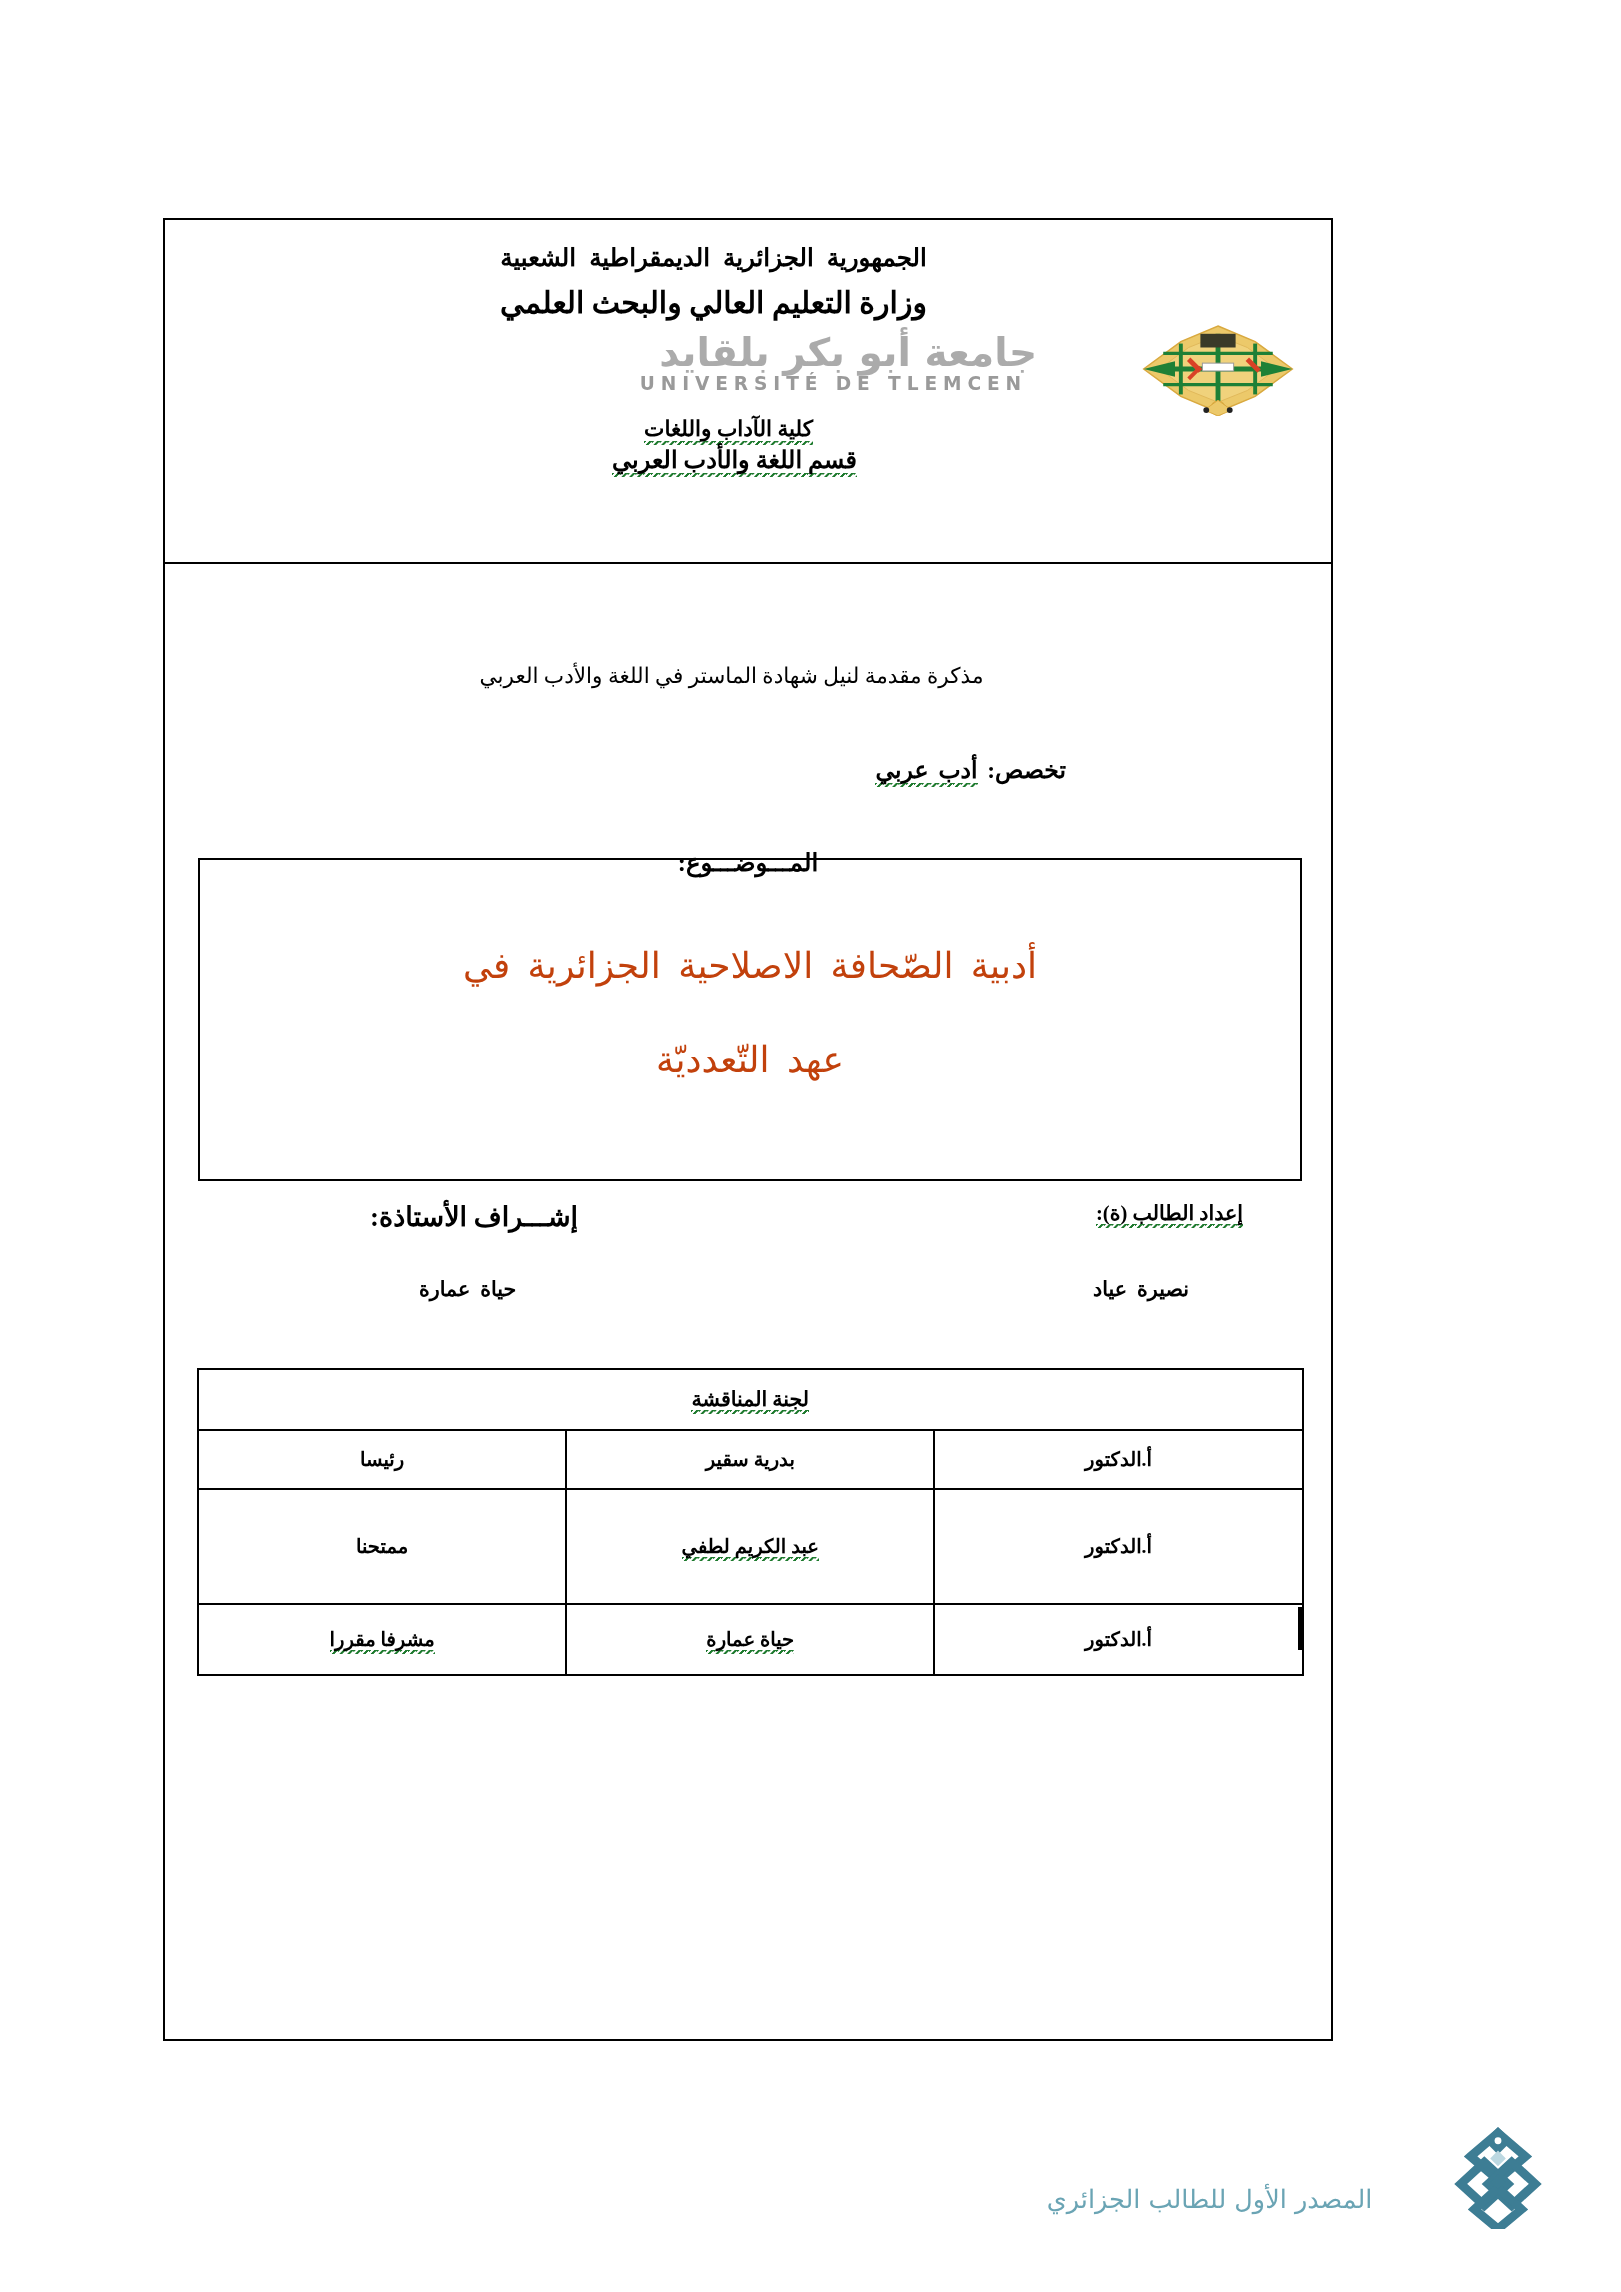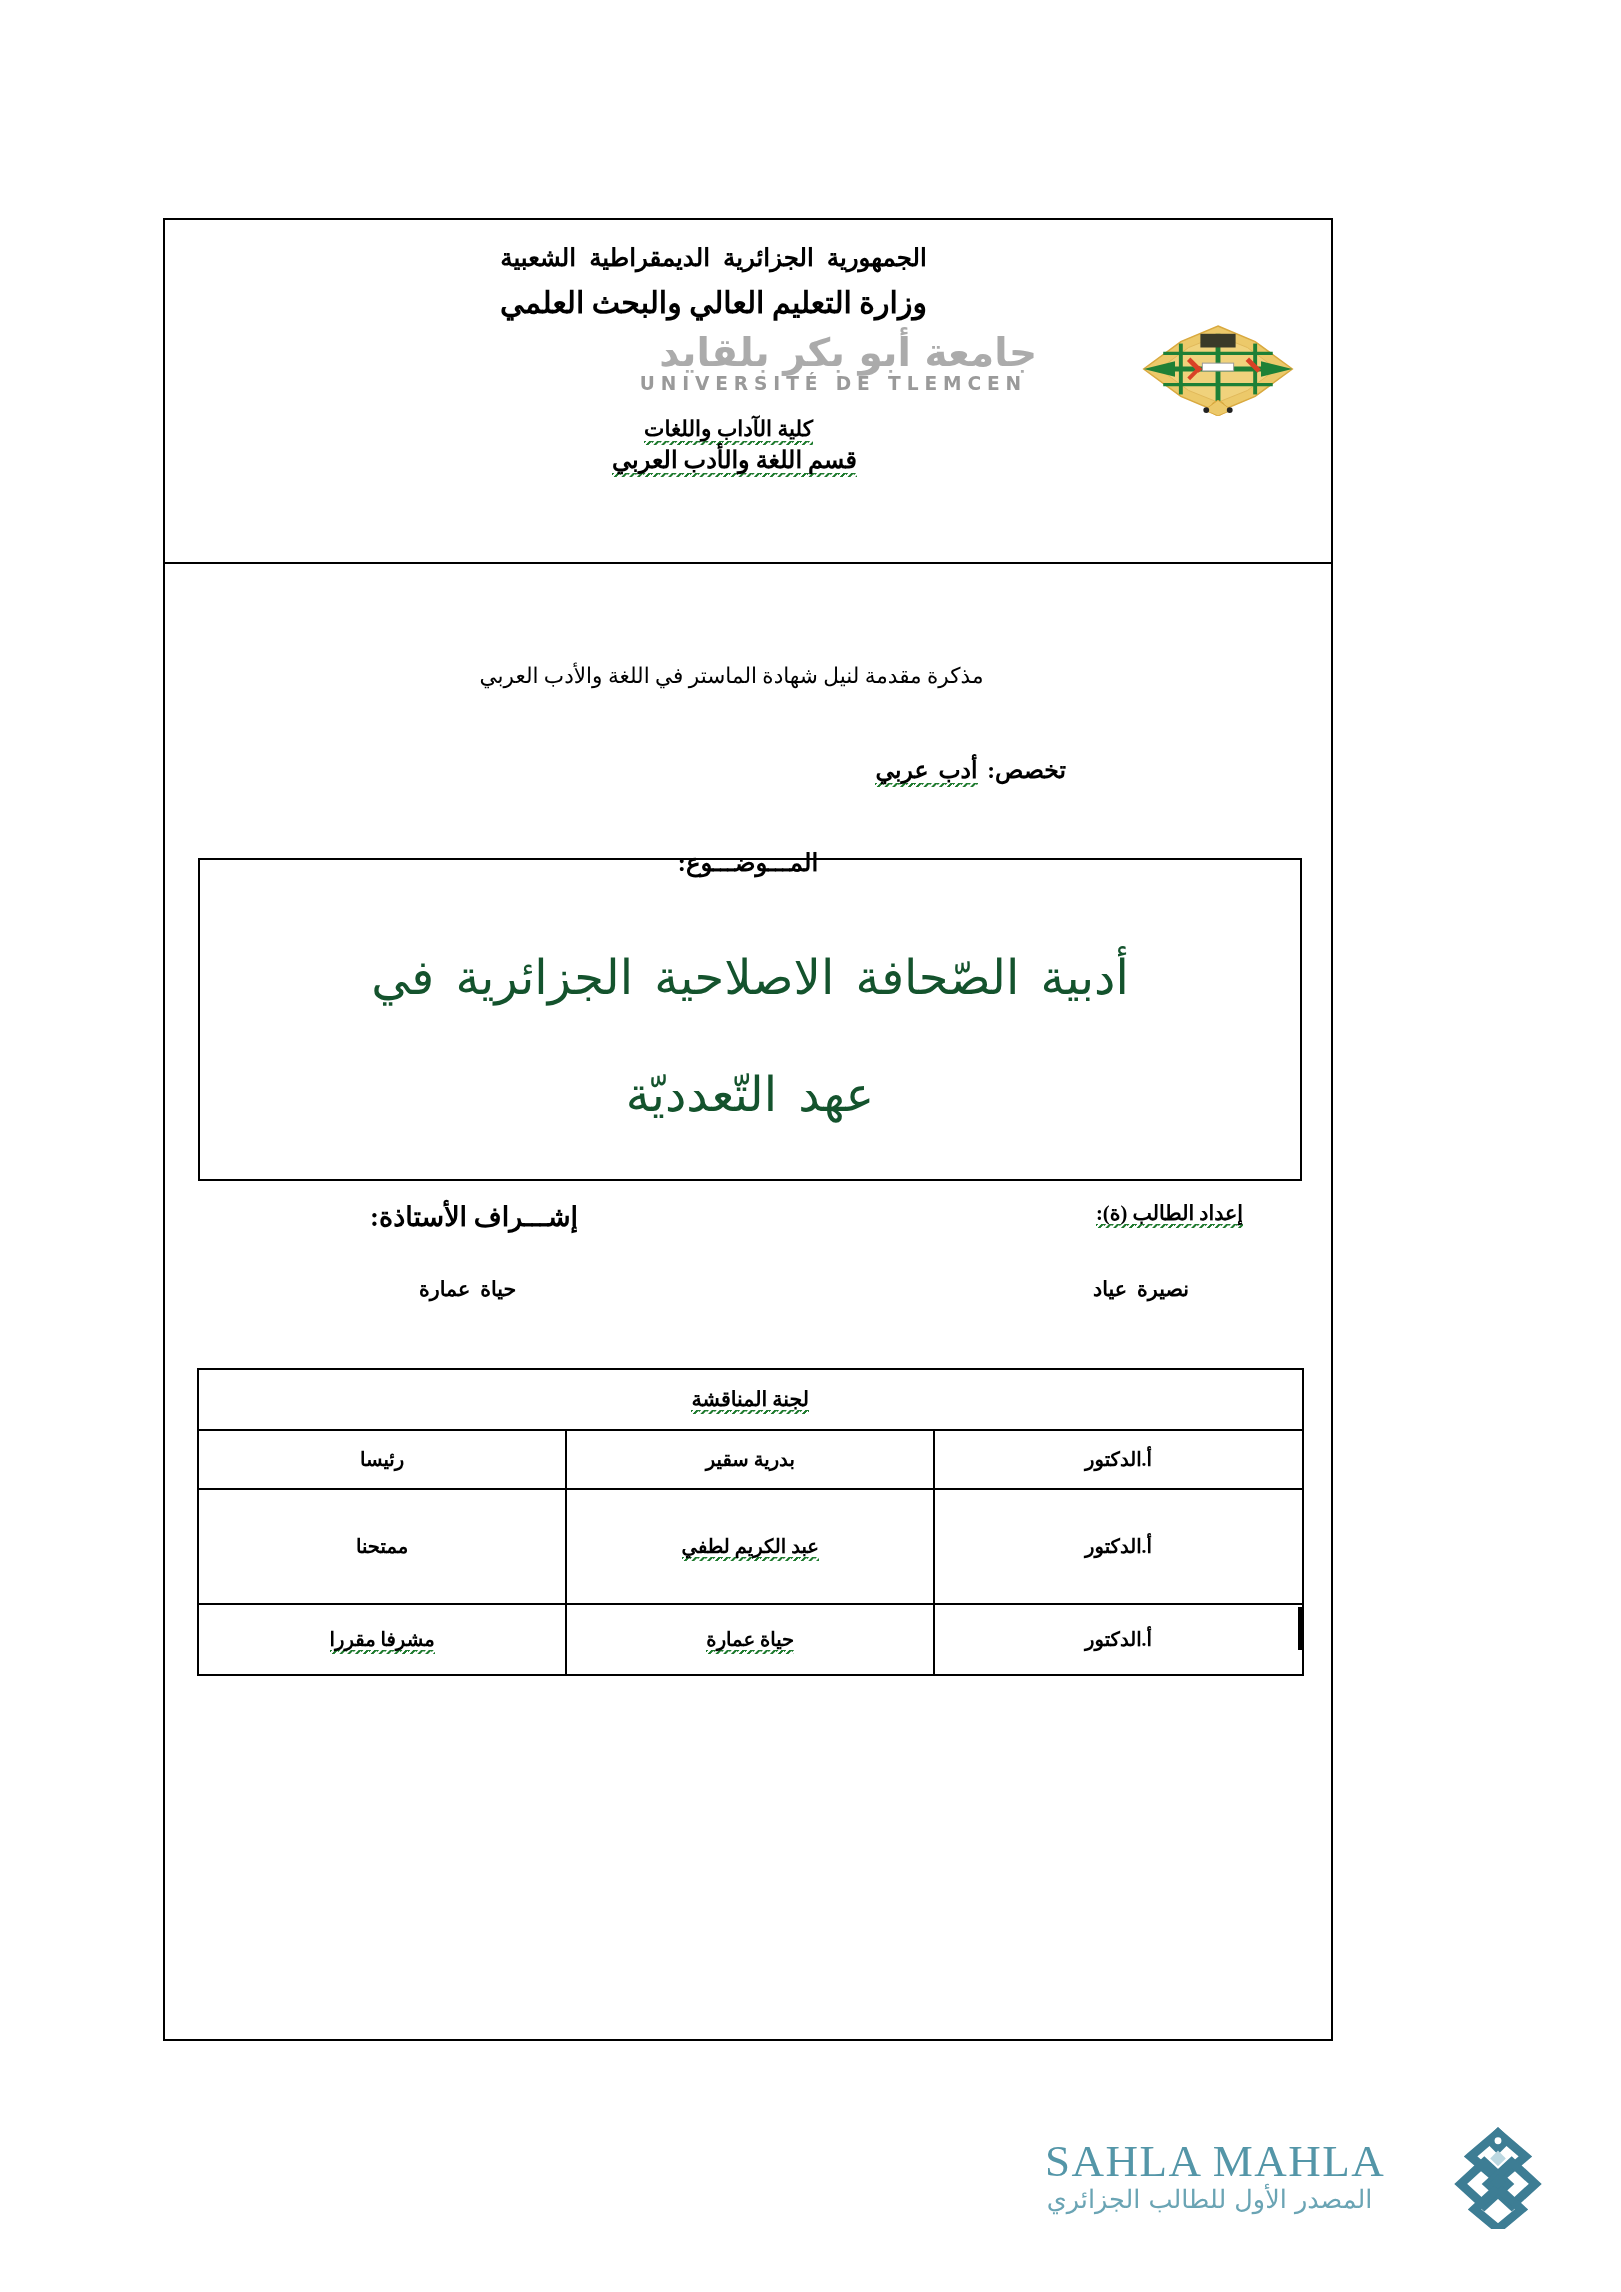--- a/index.html
+++ b/index.html
@@ -162,24 +162,24 @@
     right: 29px;
     top: 294px;
     height: 323px;
     border: 2px solid #000;
     box-sizing: border-box;
   }
   .title-text {
     direction: rtl;
     text-align: center;
     font-family: "DejaVu Serif", "Liberation Serif", serif;
-    font-size: 48px;
+    font-size: 36px;
     line-height: 1.95;
     letter-spacing: 1px;
-    color: #14532d;
+    color: #c2410c;
     margin-top: 71px;
     word-spacing: 5.9px;
   }
 
   
   .people {
     position: absolute;
     left: 33px;
     right: 29px;
     top: 637px;
@@ -430,21 +430,20 @@
           </tr>
         </tbody>
       </table>
       <div class="tick"></div>
     </div>
   </div>
 
 </div>
 
 <div class="brand">
-  <div class="brand-name">SAHLA MAHLA</div>
   <div class="brand-sub">المصدر الأول للطالب الجزائري</div>
   <svg class="brand-mark" viewBox="0 0 96 104">
     <g fill="#3d7d94">
       <polygon points="48,0 62,14 48,28 34,14"></polygon>
       <polygon points="20,30 48,6 76,30 48,54" fill="none" stroke="#3d7d94" stroke-width="9"></polygon>
       <polygon points="10,58 34,36 58,58 34,80" fill="none" stroke="#3d7d94" stroke-width="9"></polygon>
       <polygon points="38,58 62,36 86,58 62,80" fill="none" stroke="#3d7d94" stroke-width="9"></polygon>
       <polygon points="24,84 48,62 72,84 48,104" fill="none" stroke="#3d7d94" stroke-width="9"></polygon>
       <circle cx="48" cy="14" r="3.5" fill="#ffffff"></circle>
       <polygon points="48,24 56,32 48,40 40,32" fill="#bcd8e1"></polygon>

